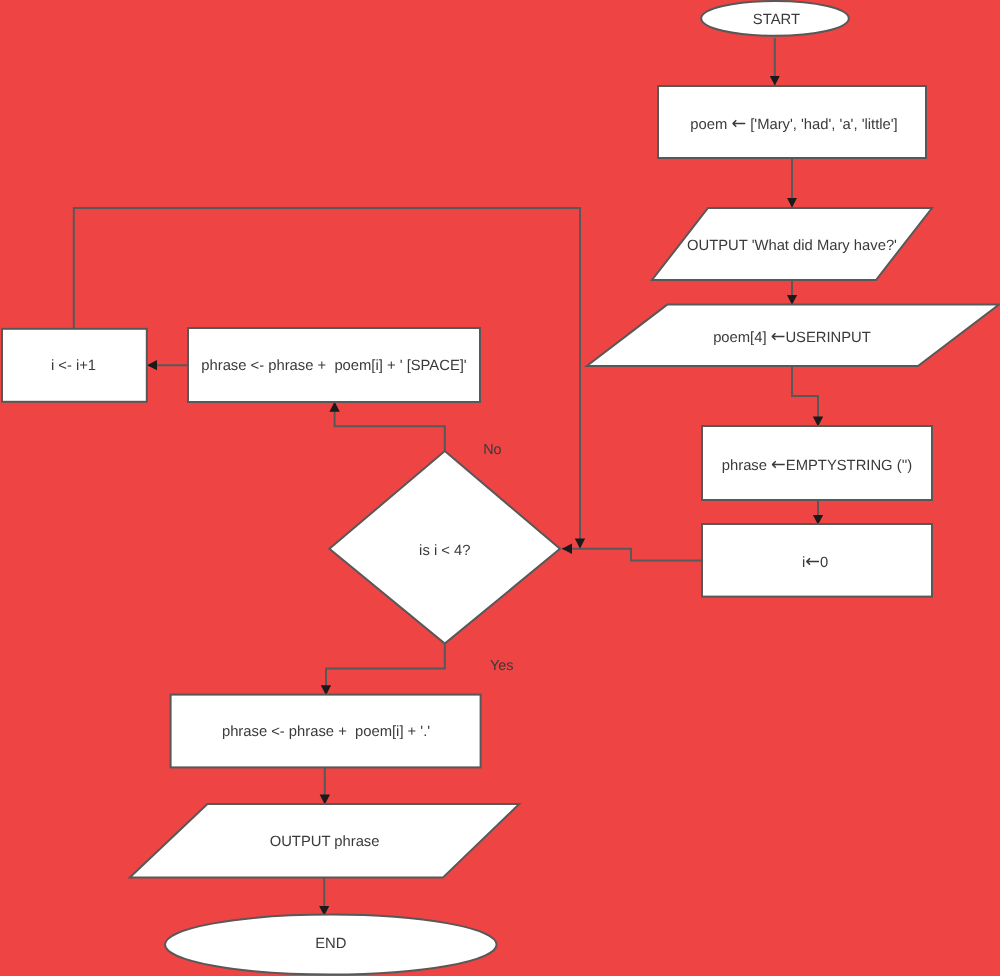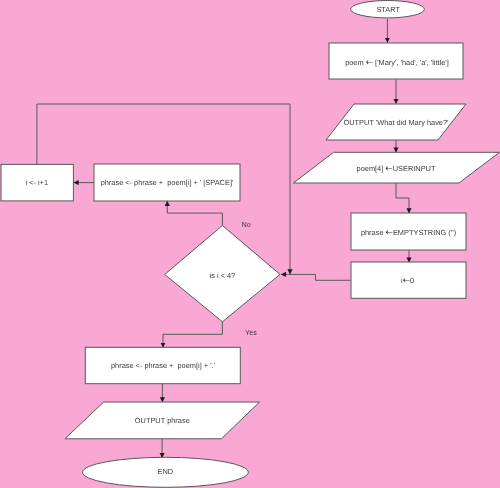--- a/index.html
+++ b/index.html
@@ -1,17 +1,17 @@
 <!DOCTYPE html>
 <html><head>
 <meta charset="utf-8">
 <title>Flowchart</title>
 <style>
   html,body{margin:0;padding:0;background:#ffffff;}
-  #canvas{position:relative;width:500px;height:488px;background:#f9a8d4;overflow:hidden;}
+  #canvas{position:relative;width:500px;height:488px;background:#ef4444;overflow:hidden;}
   svg{display:block;}
   .node-shape{fill:#ffffff;stroke:#585858;stroke-width:1;}
   .edge{fill:none;stroke:#585858;stroke-width:1;}
   .nlabel{text-rendering:geometricPrecision;font-family:"Liberation Sans",sans-serif;font-size:7.4px;fill:#3a3a3a;text-anchor:middle;dominant-baseline:central;}
   .arrow-glyph{font-family:"DejaVu Sans",sans-serif;font-size:8.8px;stroke:none;baseline-shift:-1.2px;}
   .elabel{font-family:"Liberation Sans",sans-serif;font-size:7.2px;fill:#3a3a3a;text-anchor:start;}
 </style>
 </head>
 <body>
 

